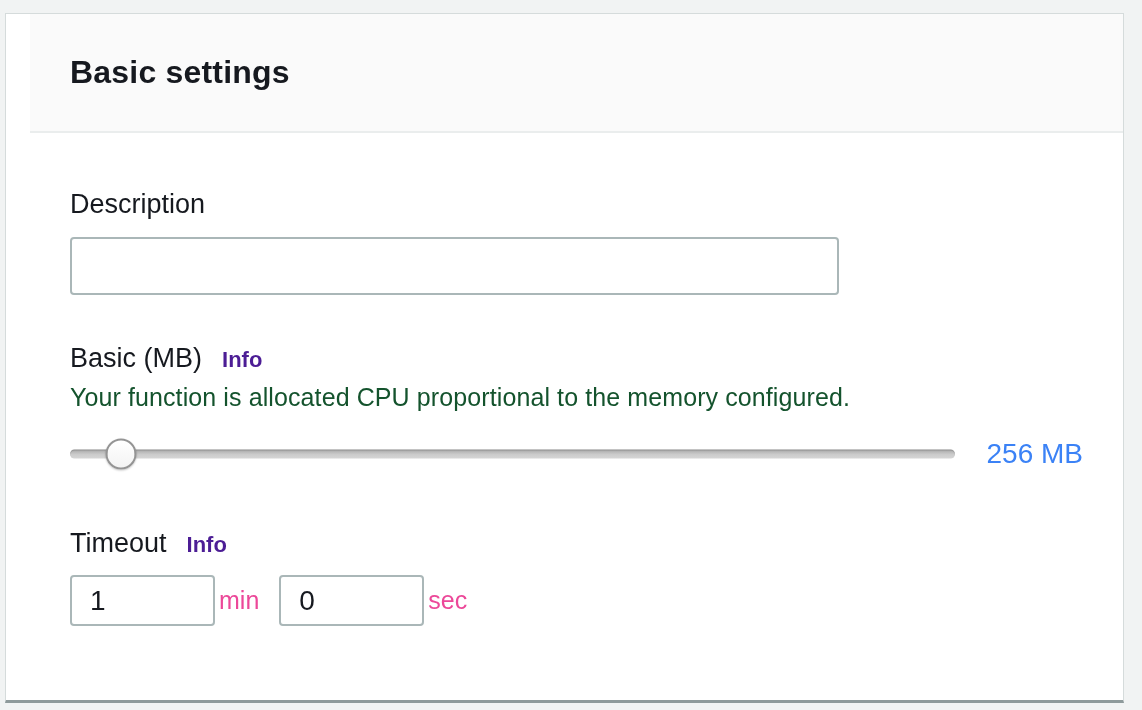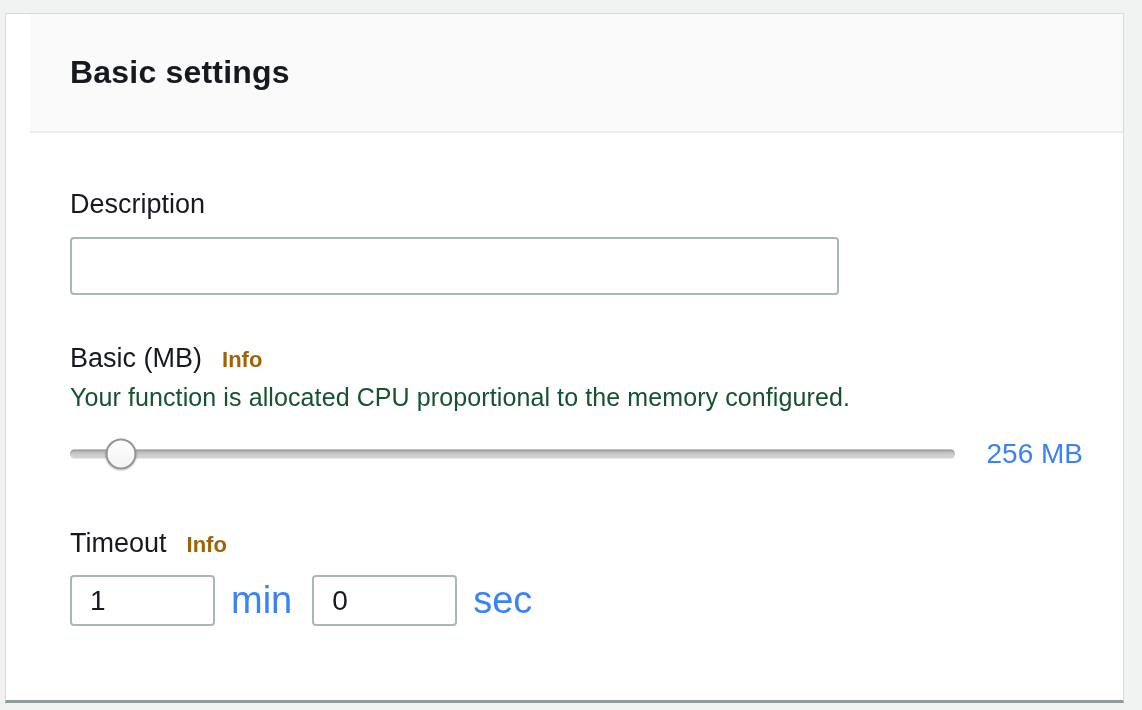--- a/index.html
+++ b/index.html
@@ -44,21 +44,21 @@
     text-align: right;
   }
   .label-row {
     display: flex;
     align-items: baseline;
     gap: 20px;
   }
   .info-link {
     font-size: 22px;
     font-weight: 700;
-    color: #a16207;
+    color: #4c1d95;
     text-decoration: none;
     cursor: pointer;
   }
   .text-input {
     display: block;
     border: 2px solid #aab7b8;
     border-radius: 4px;
     background: #ffffff;
     font-family: "Liberation Sans", sans-serif;
     font-size: 28px;
@@ -125,23 +125,23 @@
     margin-top: 16px;
     display: flex;
     align-items: center;
   }
   .small-input {
     width: 145px;
     height: 51px;
     padding: 0 18px;
   }
   .unit {
-    font-size: 38px;
-    color: #3b82f6;
-    margin-left: 16px;
+    font-size: 25px;
+    color: #ec4899;
+    margin-left: 4px;
     margin-right: 20px;
   }
 </style>
 </head>
 <body>
 
 <section class="card">
   <header class="card-header">
     <h2>Basic settings</h2>
   </header>

